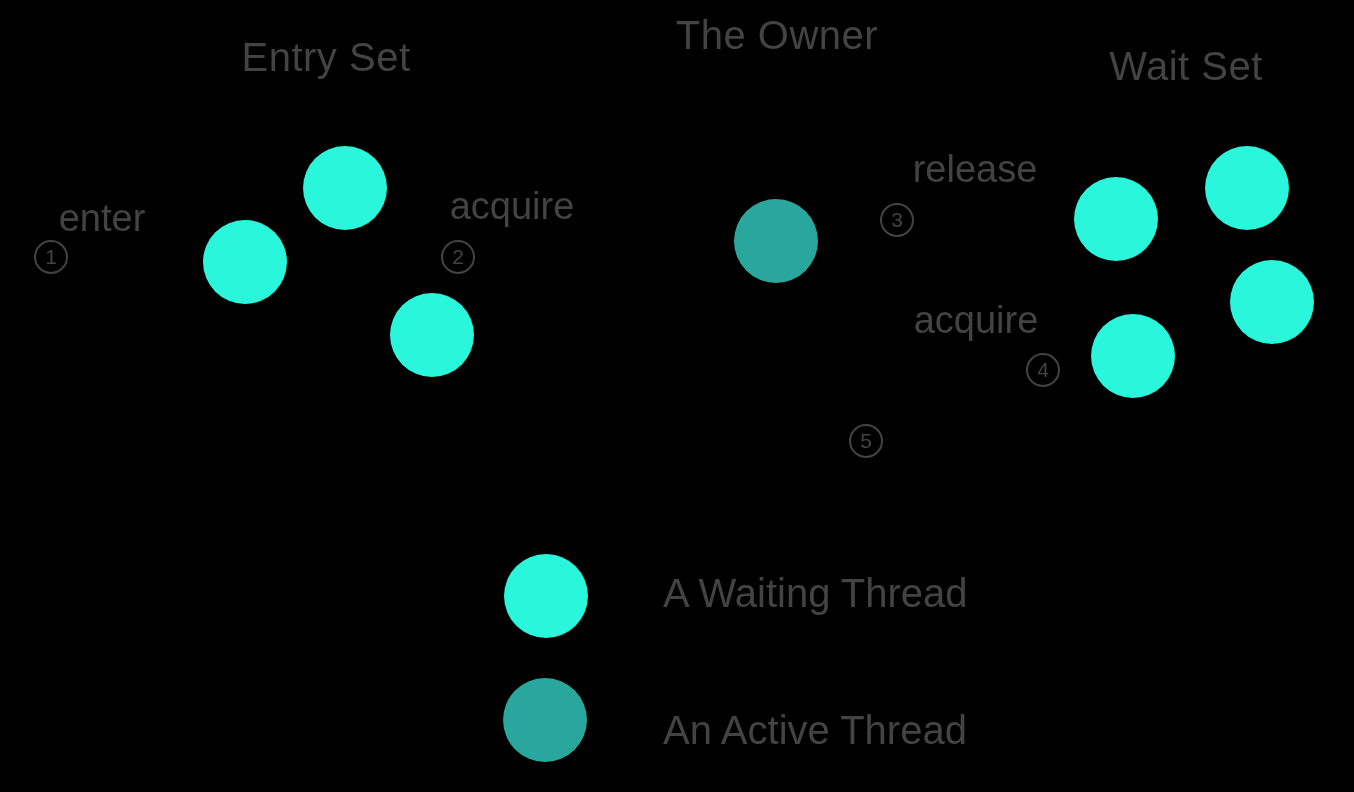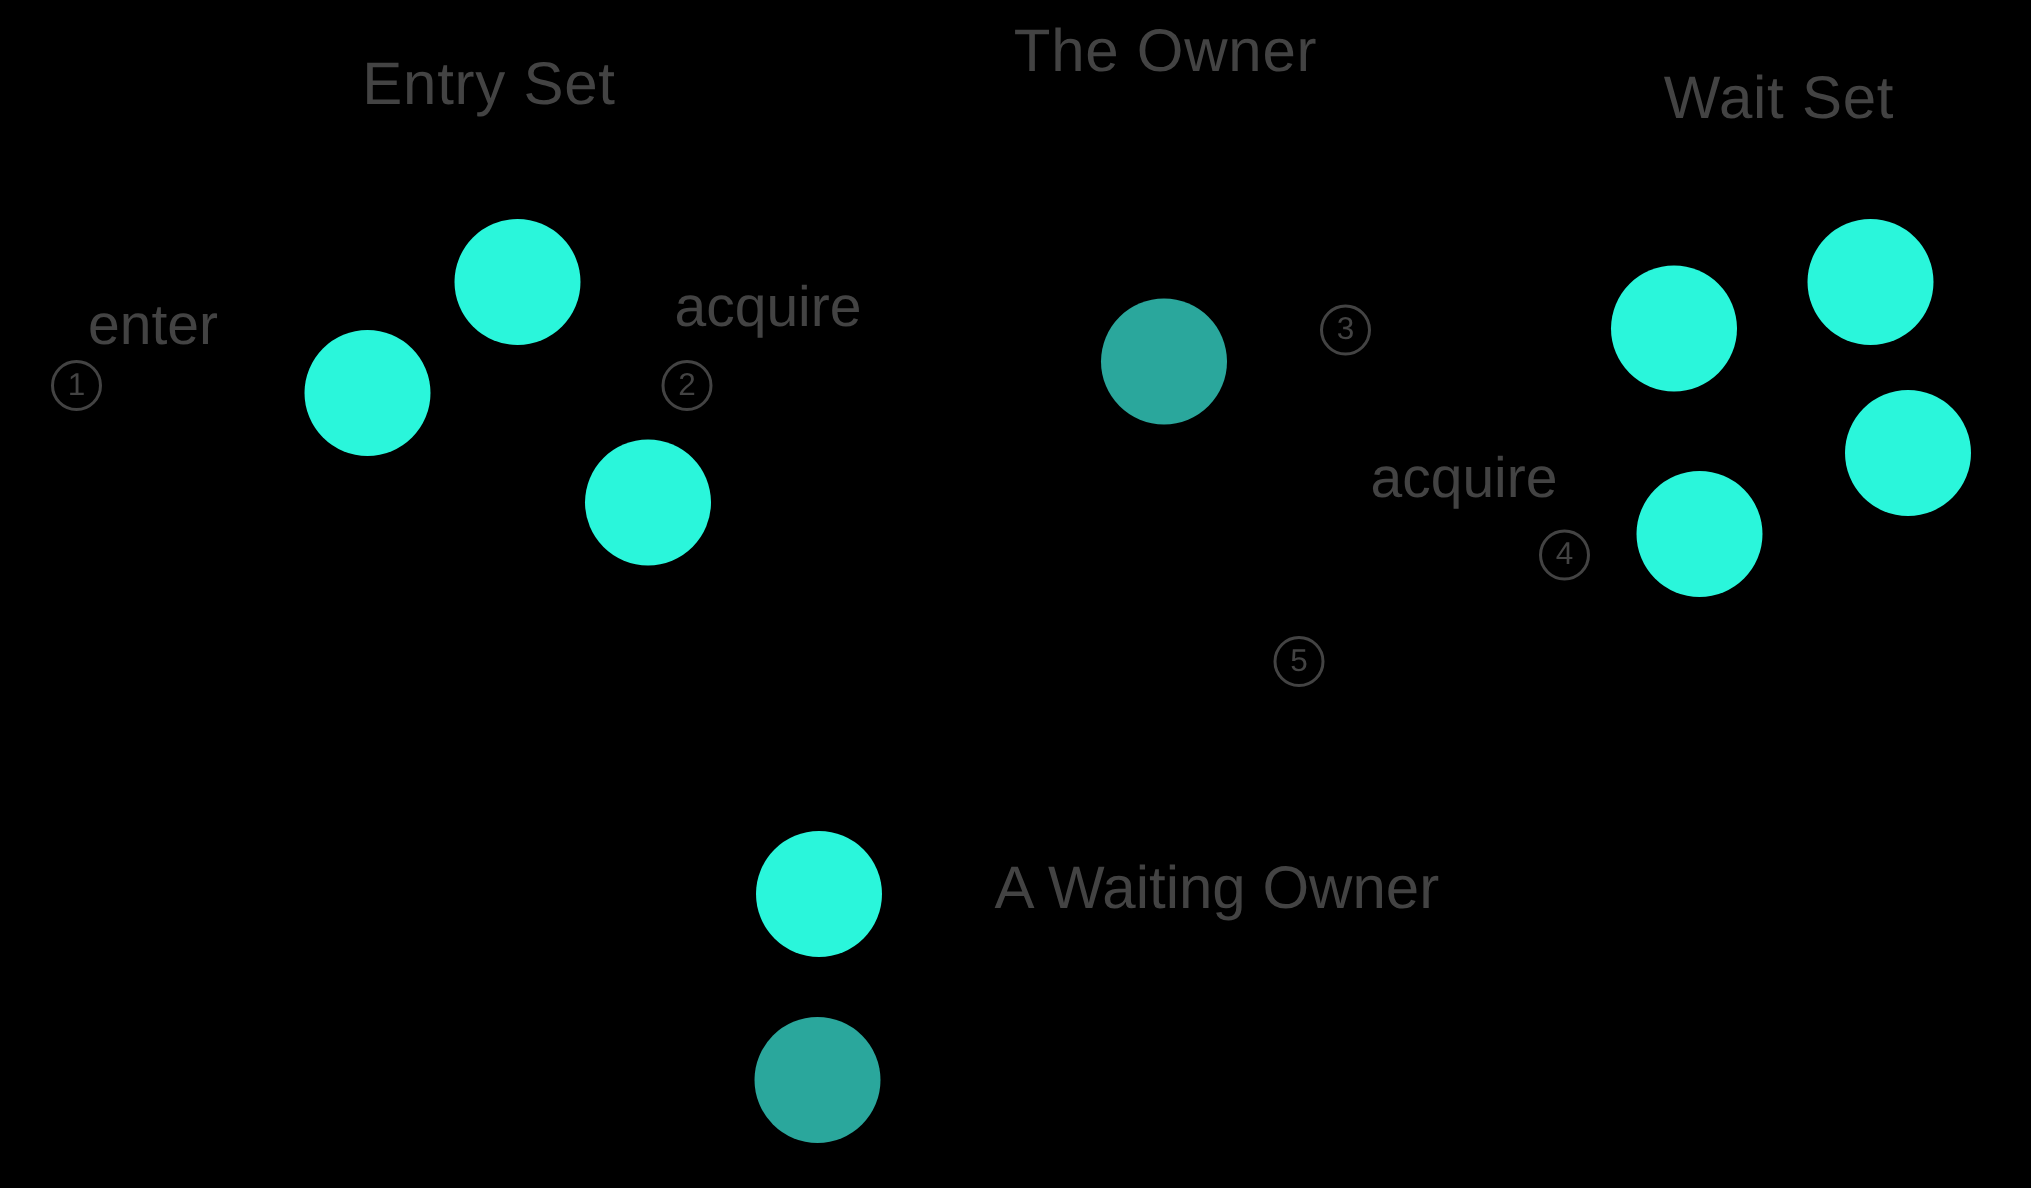--- a/index.html
+++ b/index.html
@@ -43,20 +43,21 @@
 <body>
 
 <div class="stage">
 
   <div class="abs title" style="left:326px;top:57px">Entry Set</div>
   <div class="abs title" style="left:1186px;top:66px">Wait Set</div>
   <div class="abs title" style="left:777px;top:35px">The Owner</div>
 
   <div class="abs label" style="left:102px;top:218px">enter</div>
   <div class="abs label" style="left:512px;top:206px">acquire</div>
+  <div class="abs label" style="left:975px;top:169px">release</div>
   <div class="abs label" style="left:976px;top:320px">acquire</div>
 
   <div class="badge" style="left:51px;top:257px">
       <span>1</span>
     </div>
   <div class="badge" style="left:458px;top:257px">
       <span>2</span>
     </div>
   <div class="badge" style="left:897px;top:220px">
       <span>3</span>
@@ -73,17 +74,18 @@
   <div class="thread waiting" style="left:432px;top:335px"></div>
 
   <div class="thread active" style="left:776px;top:241px"></div>
 
   <div class="thread waiting" style="left:1116px;top:219px"></div>
   <div class="thread waiting" style="left:1247px;top:188px"></div>
   <div class="thread waiting" style="left:1272px;top:302px"></div>
   <div class="thread waiting" style="left:1133px;top:356px"></div>
 
   <div class="thread waiting" style="left:546px;top:596px"></div>
-  <div class="legend-label" style="left:663px;top:593px">A Waiting Owner</div>
+  <div class="legend-label" style="left:663px;top:593px">A Waiting Thread</div>
 
   <div class="thread active" style="left:545px;top:720px"></div>
+  <div class="legend-label" style="left:663px;top:730px">An Active Thread</div>
 
 </div>
 
 </body></html>

